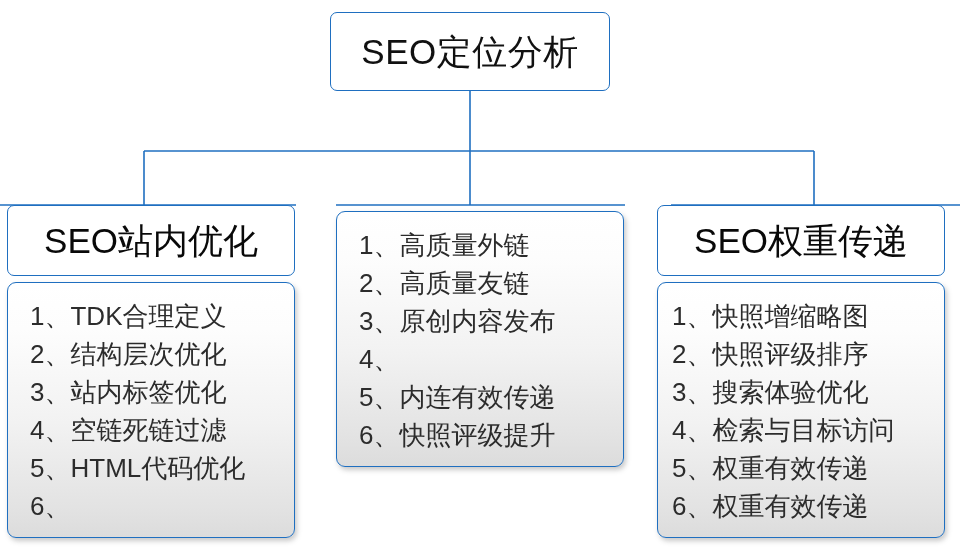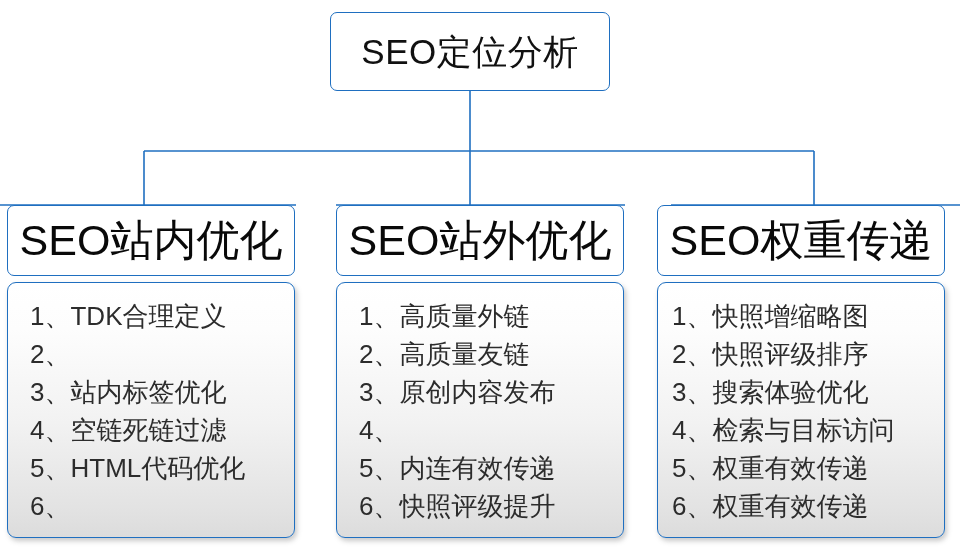--- a/index.html
+++ b/index.html
@@ -68,21 +68,21 @@
     width: 100%;
     height: 71px;
     border: 1.6px solid #1f6fc0;
     border-radius: 7px;
     background: #ffffff;
     display: flex;
     align-items: center;
     justify-content: center;
   }
   .branch-header .header-label {
-    font-size: 43px;
+    font-size: 35px;
     color: #090909;
     line-height: 1;
     white-space: nowrap;
   }
 
   .branch-list {
     box-sizing: border-box;
     width: 100%;
     margin-top: 6px;
     height: 256px;
@@ -143,43 +143,41 @@
     <div class="branch-header">
       <span class="header-label">SEO站内优化</span>
     </div>
     <div class="branch-list">
       <div class="list-item">
         <span class="item-index">1、</span>
         <span class="item-text">TDK合理定义</span>
       </div>
       <div class="list-item">
         <span class="item-index">2、</span>
+        <span class="item-text">结构层次优化</span>
       </div>
       <div class="list-item">
         <span class="item-index">3、</span>
         <span class="item-text">站内标签优化</span>
       </div>
       <div class="list-item">
         <span class="item-index">4、</span>
         <span class="item-text">空链死链过滤</span>
       </div>
       <div class="list-item">
         <span class="item-index">5、</span>
         <span class="item-text">HTML代码优化</span>
       </div>
       <div class="list-item">
         <span class="item-index">6、</span>
       </div>
     </div>
   </div>
 
   <div class="branch branch-2">
-    <div class="branch-header">
-      <span class="header-label">SEO站外优化</span>
-    </div>
     <div class="branch-list">
       <div class="list-item">
         <span class="item-index">1、</span>
         <span class="item-text">高质量外链</span>
       </div>
       <div class="list-item">
         <span class="item-index">2、</span>
         <span class="item-text">高质量友链</span>
       </div>
       <div class="list-item">

